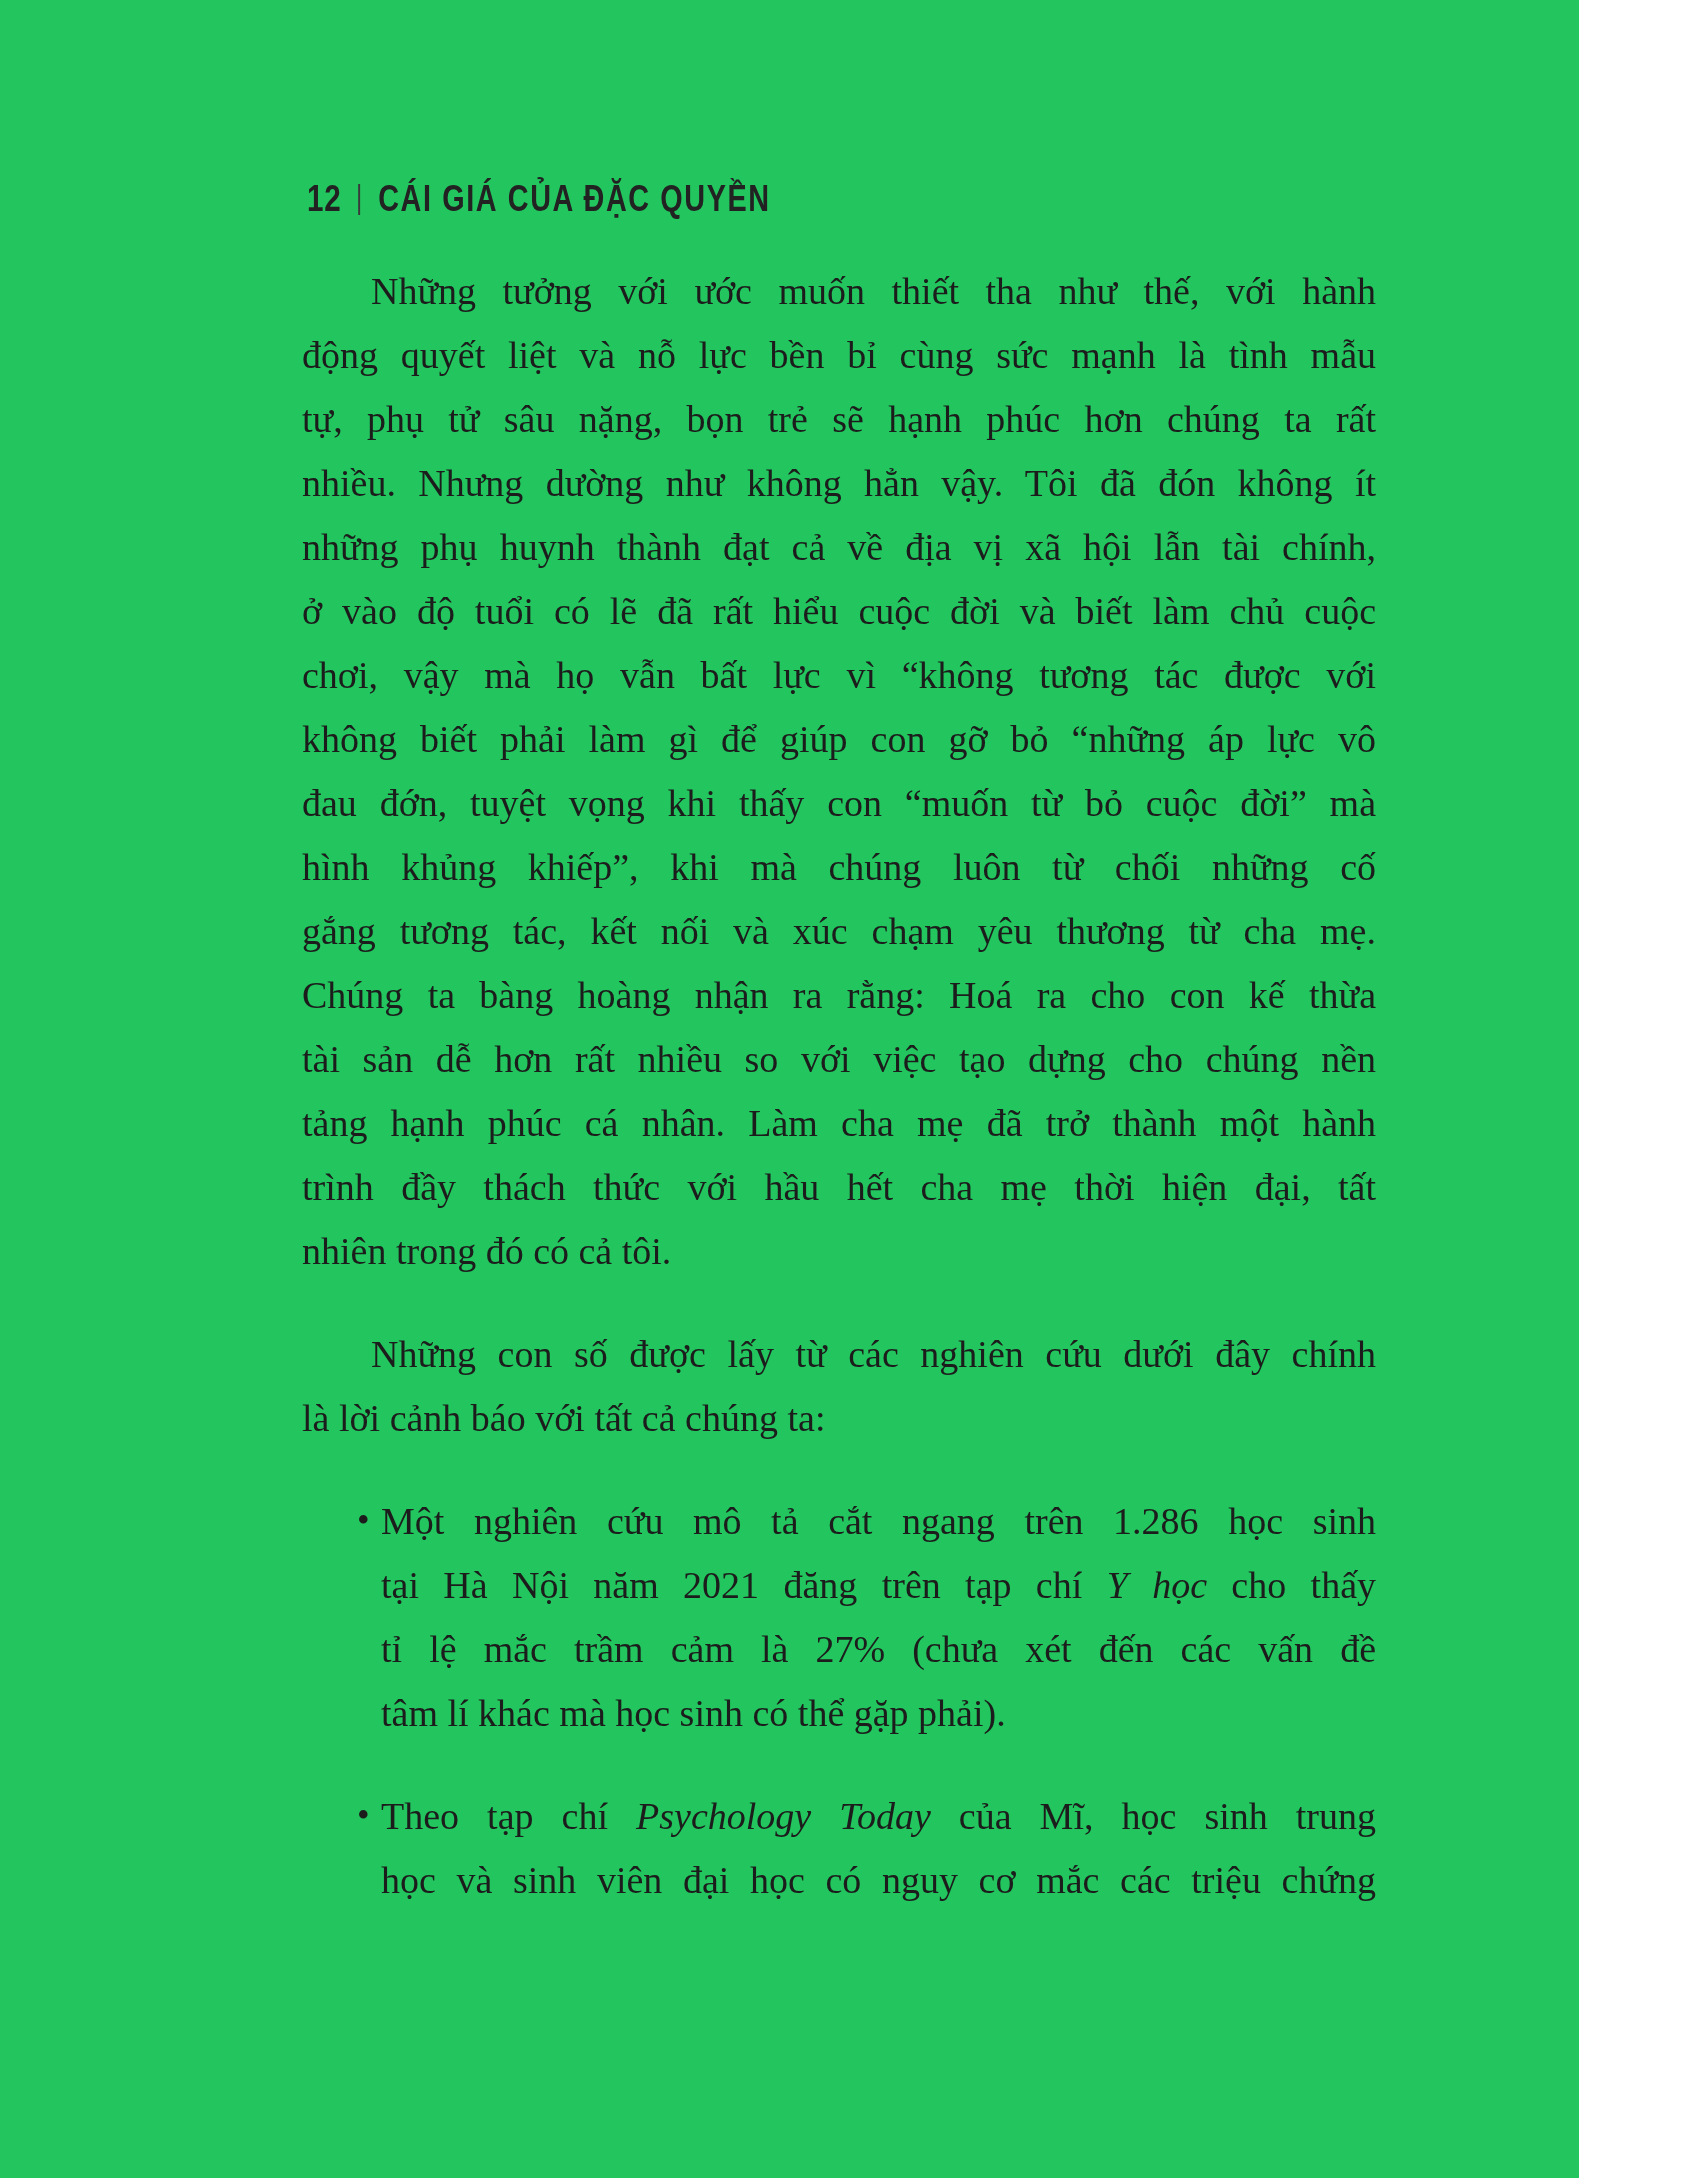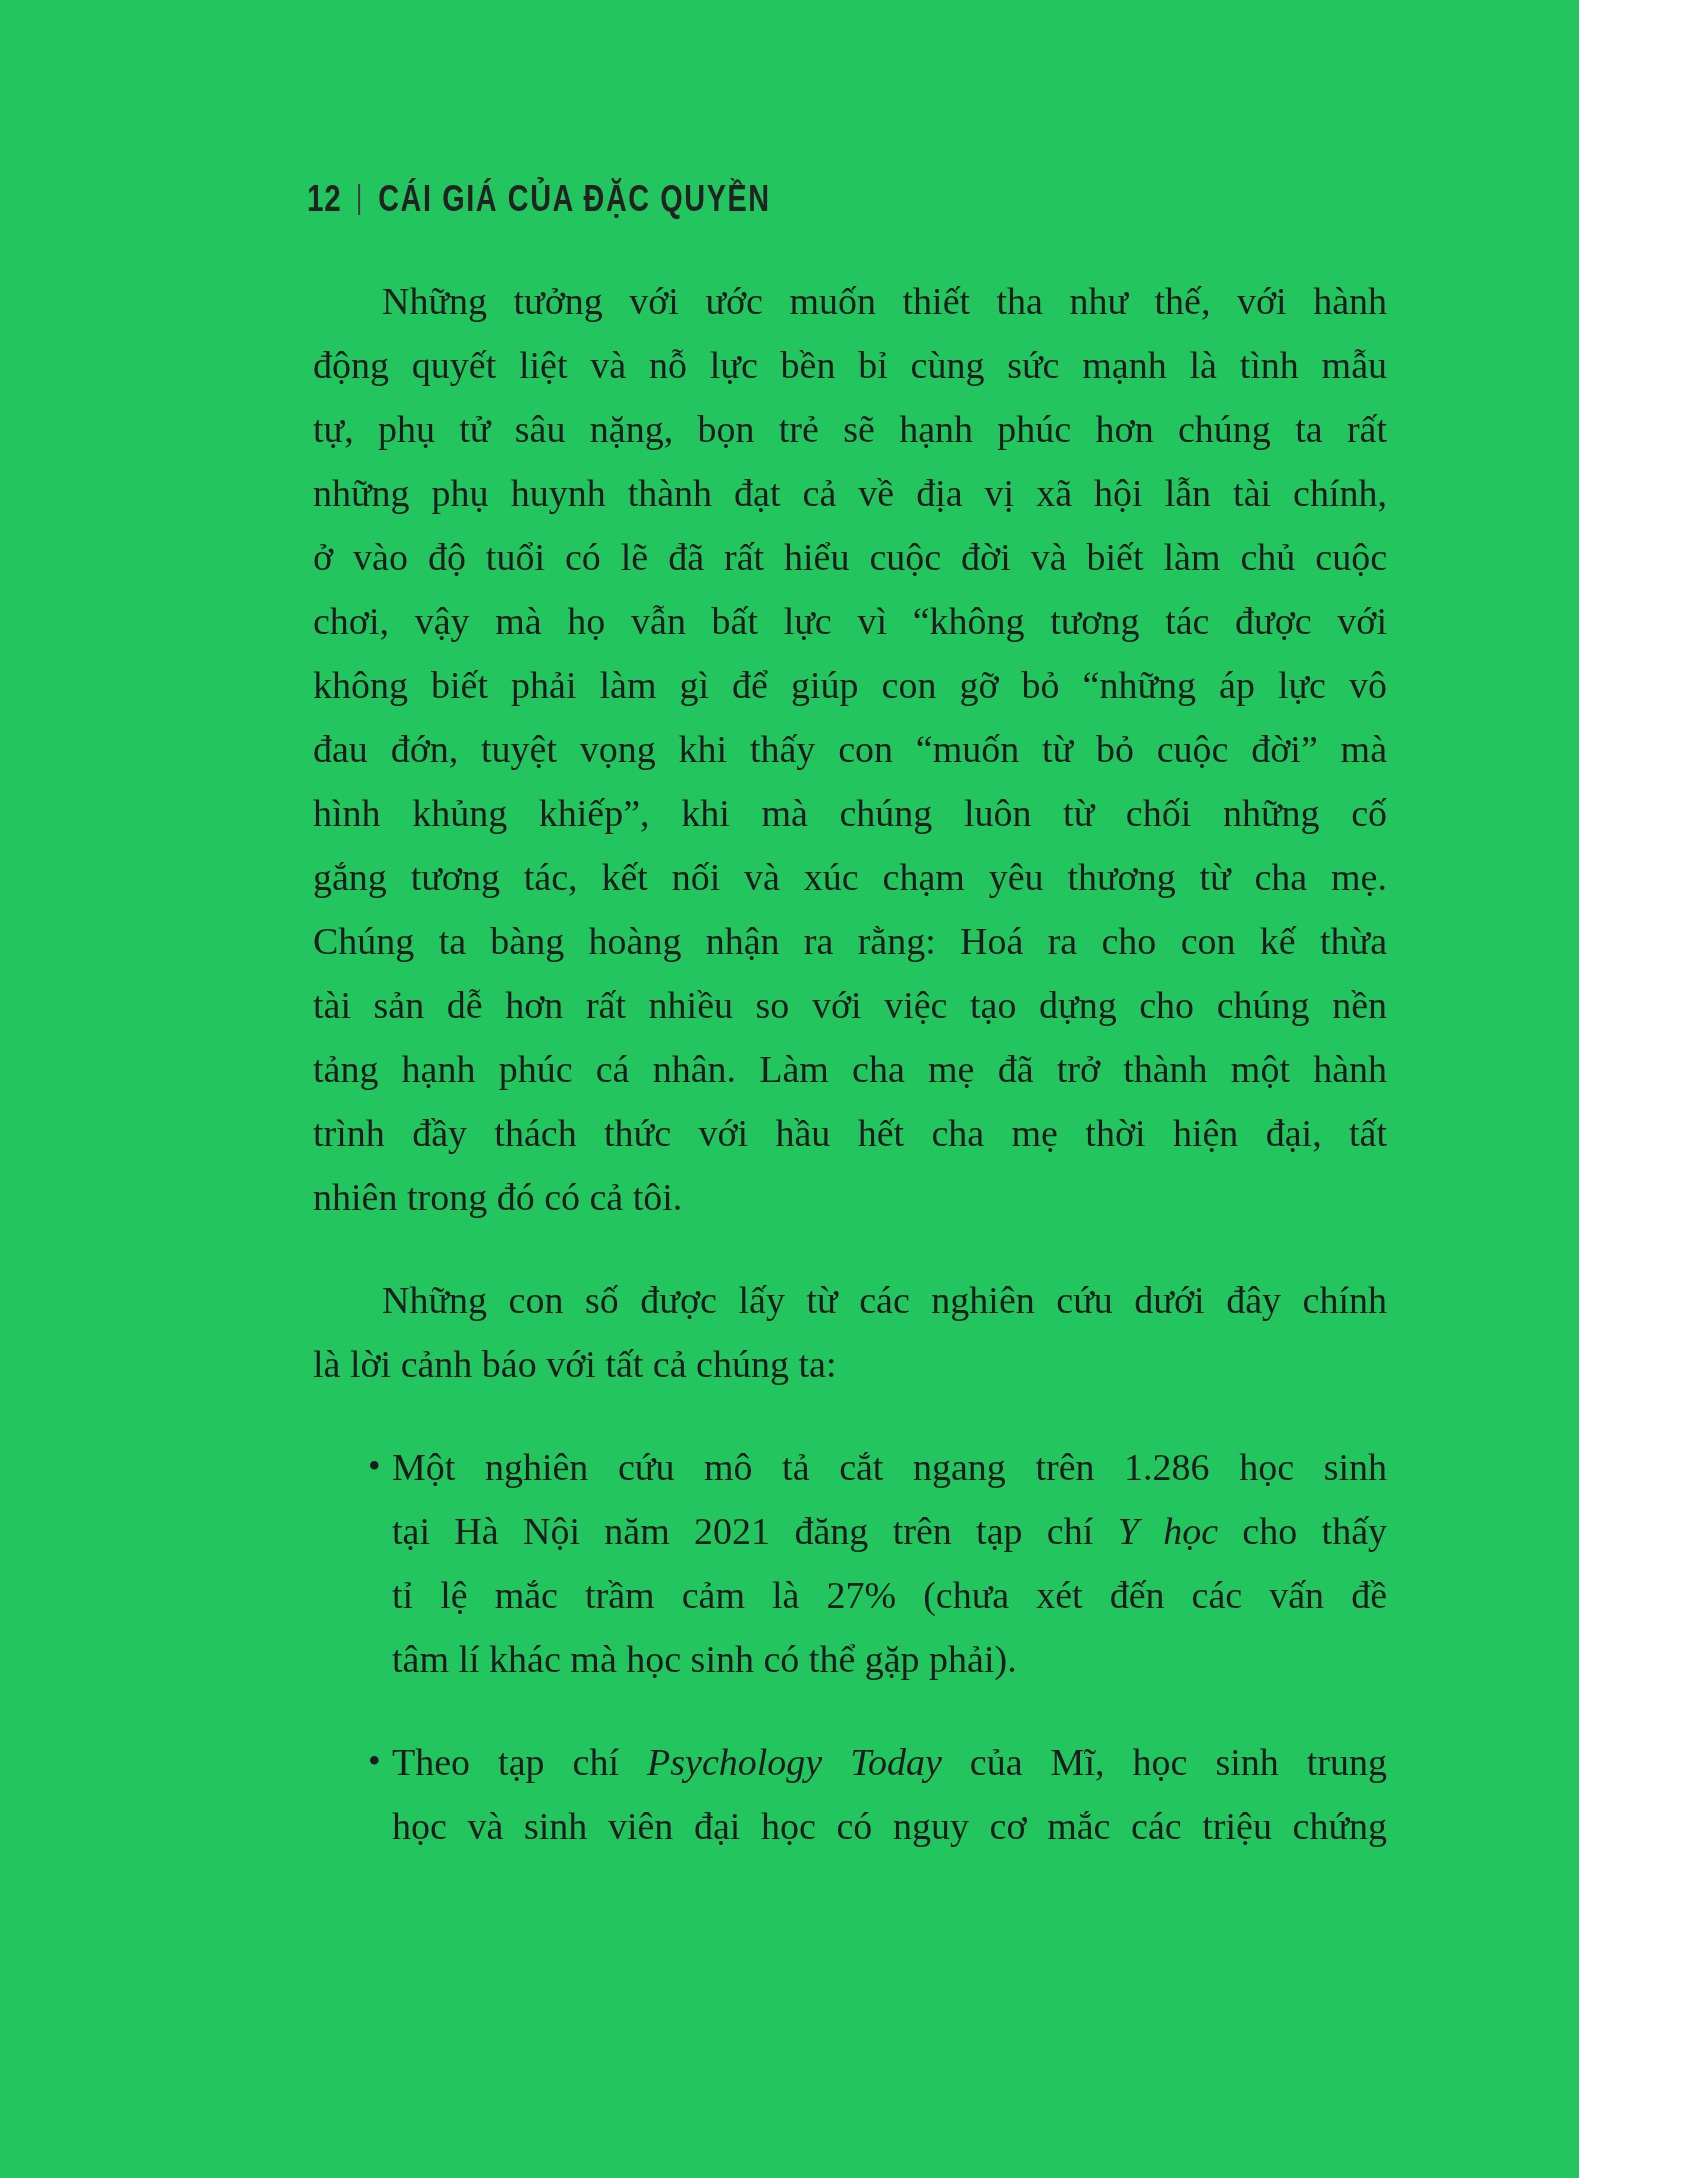--- a/index.html
+++ b/index.html
@@ -41,25 +41,24 @@
     transform: scaleY(1.1);
   }
   .running-title {
     font-size: 36px;
     font-weight: 700;
     letter-spacing: 2px;
   }
   
   .text-column {
     position: absolute;
-    left: 302px; top: 269px;
+    left: 302px; top: 259px;
     width: 1074px;
     font-size: 38px;
     line-height: 64px;
-    margin-left: 11px;
   }
   .block + .block { margin-top: 39px; }
   .line {
     text-align: justify;
     text-align-last: justify;
     height: 64px;
   }
   .line.last-left { text-align-last: left; }
   .line.indent { text-indent: 69px; }
   .block.bullet { position: relative; padding-left: 79px; }
@@ -80,20 +79,21 @@
     <span class="page-number">12</span>
     <span class="header-divider">|</span>
     <span class="running-title">CÁI GIÁ CỦA ĐẶC QUYỀN</span>
   </header>
 
   <main class="text-column">
       <div class="block paragraph">
         <div class="line indent"><span>Những tưởng với ước muốn thiết tha như thế, với hành</span></div>
         <div class="line"><span>động quyết liệt và nỗ lực bền bỉ cùng sức mạnh là tình mẫu</span></div>
         <div class="line"><span>tự, phụ tử sâu nặng, bọn trẻ sẽ hạnh phúc hơn chúng ta rất</span></div>
+        <div class="line"><span>nhiều. Nhưng dường như không hẳn vậy. Tôi đã đón không ít</span></div>
         <div class="line"><span>những phụ huynh thành đạt cả về địa vị xã hội lẫn tài chính,</span></div>
         <div class="line"><span>ở vào độ tuổi có lẽ đã rất hiểu cuộc đời và biết làm chủ cuộc</span></div>
         <div class="line"><span>chơi, vậy mà họ vẫn bất lực vì “không tương tác được với</span></div>
         <div class="line"><span>không biết phải làm gì để giúp con gỡ bỏ “những áp lực vô</span></div>
         <div class="line"><span>đau đớn, tuyệt vọng khi thấy con “muốn từ bỏ cuộc đời” mà</span></div>
         <div class="line"><span>hình khủng khiếp”, khi mà chúng luôn từ chối những cố</span></div>
         <div class="line"><span>gắng tương tác, kết nối và xúc chạm yêu thương từ cha mẹ.</span></div>
         <div class="line"><span>Chúng ta bàng hoàng nhận ra rằng: Hoá ra cho con kế thừa</span></div>
         <div class="line"><span>tài sản dễ hơn rất nhiều so với việc tạo dựng cho chúng nền</span></div>
         <div class="line"><span>tảng hạnh phúc cá nhân. Làm cha mẹ đã trở thành một hành</span></div>

